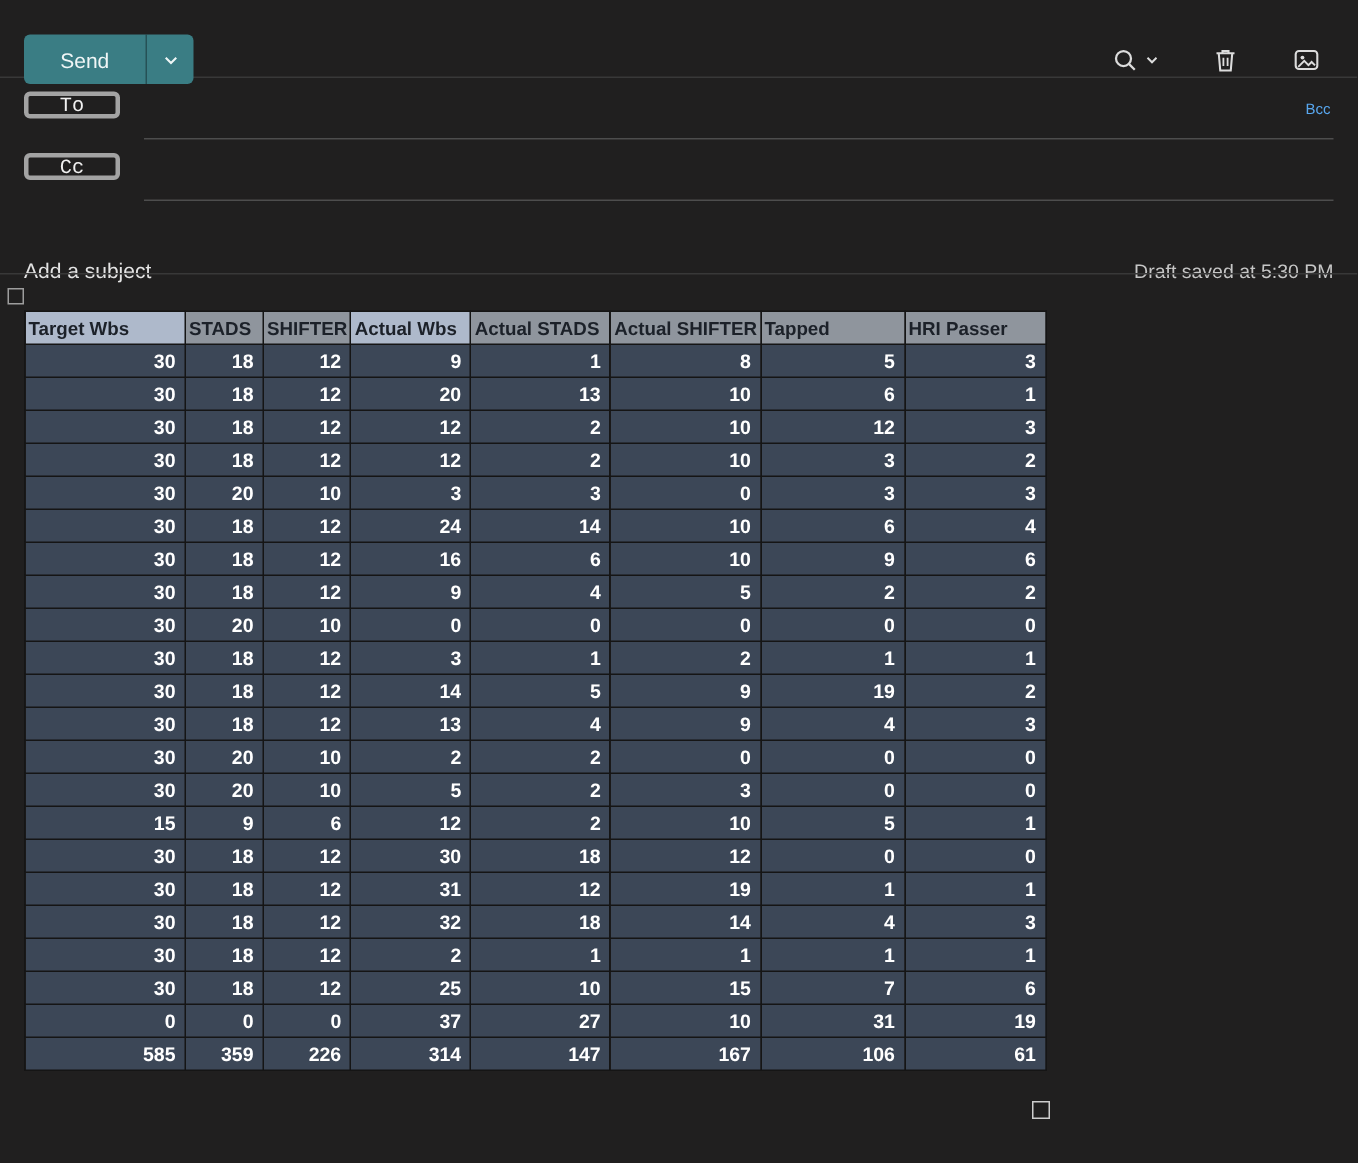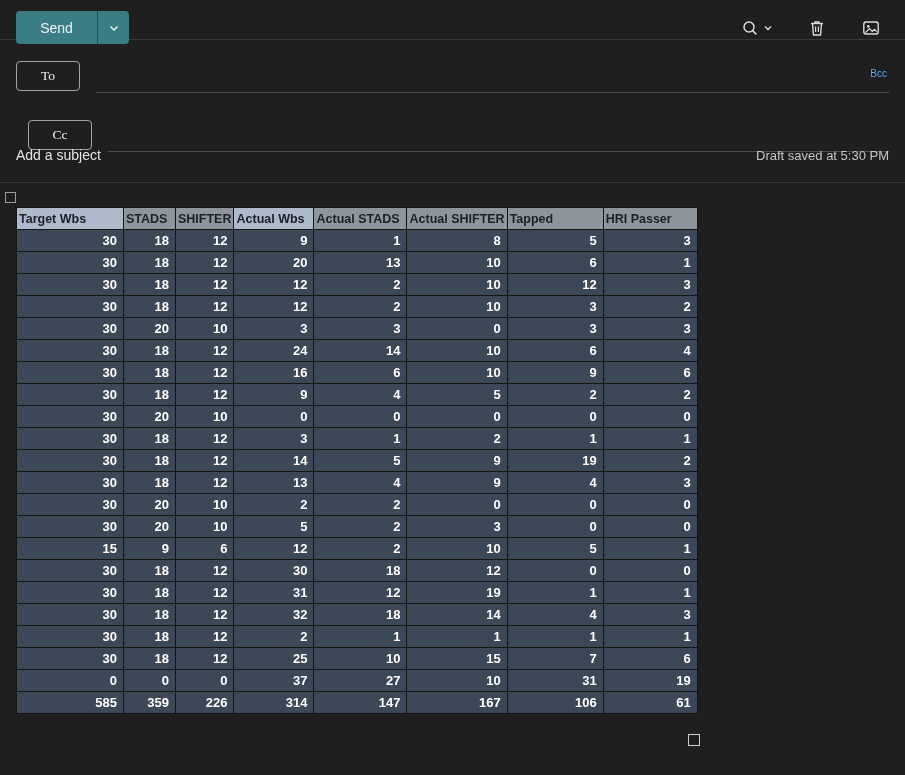--- a/index.html
+++ b/index.html
@@ -6,37 +6,37 @@
   html, body { width:905px; height:775px; }
   body {
     background:#201f1f;
     font-family:"Liberation Sans","DejaVu Sans",sans-serif;
     color:#e8e8e8;
     position:relative;
     overflow:hidden;
   }
 
   
-  .toolbar { position:absolute; top:0; left:0; right:0; height:40px; border-bottom:1px solid #383838; }
+  .toolbar { position:absolute; top:12px; left:0; right:0; height:40px; border-bottom:1px solid #383838; }
   .send-split { position:absolute; left:16px; top:11px; height:33px; display:flex; border-radius:4px; overflow:hidden; background:var(--send-bg,#3a7d84); }
   .send-main { width:81px; border:none; background:transparent; color:#f0f6f6; font-size:14px; font-family:inherit; cursor:pointer; }
   .send-caret { width:32px; display:flex; align-items:center; justify-content:center; border-left:1px solid rgba(0,0,0,0.35); cursor:pointer; }
   .toolbar-icons { position:absolute; right:20px; top:0; height:56px; display:flex; align-items:center; gap:26px; }
   .icon-btn { display:flex; align-items:center; gap:3px; cursor:pointer; padding:4px; border-radius:4px; }
   svg { display:block; }
 
   
   .row-to { position:absolute; top:61px; left:16px; right:16px; height:32px; }
-  .row-cc { position:absolute; top:120px; left:16px; right:16px; height:32px;margin-left:12px; }
-  .pill-btn { position:absolute; left:0; top:0; width:64px; height:30px; background:transparent; border:1px solid #a3a3a3; border-radius:4px; color:#f0f0f0; font-size:13.5px; font-family:Liberation Serif, serif; cursor:pointer; }
+  .row-cc { position:absolute; top:102px; left:16px; right:16px; height:32px; }
+  .pill-btn { position:absolute; left:0; top:0; width:64px; height:18px; background:transparent; border:3px solid #a3a3a3; border-radius:4px; color:#f0f0f0; font-size:13.5px; font-family:Liberation Mono, monospace; cursor:pointer; }
   .field-line { position:absolute; left:80px; right:0; top:0; bottom:0; border-bottom:1px solid #4d4d4d; cursor:text; }
   .bcc-link { position:absolute; right:2px; top:7px; color:#58a7ef; font-size:10px; cursor:pointer; }
 
   
-  .subject-row { position:absolute; top:140px; left:16px; right:16px; height:30px; display:flex; align-items:center; justify-content:space-between; }
+  .subject-row { position:absolute; top:165px; left:16px; right:16px; height:30px; display:flex; align-items:center; justify-content:space-between; }
   .subject-placeholder { font-size:14px; color:#e4e4e4; flex:1; cursor:text; }
   .draft-status { font-size:13px; color:#c6c6c6; white-space:nowrap; }
   .header-divider { position:absolute; top:182px; left:0; right:0; border-top:1px solid #383838; }
 
   
   .body-area { position:absolute; top:183px; left:0; right:0; bottom:0; cursor:text; }
   .handle { position:absolute; background:transparent; }
   .handle-tl { left:5px; top:9px; width:11px; height:11px; border:1px solid #9d9d9d; }
   .handle-br { left:688px; top:551px; width:12px; height:12px; border:1px solid #cdcdcd; }
 

